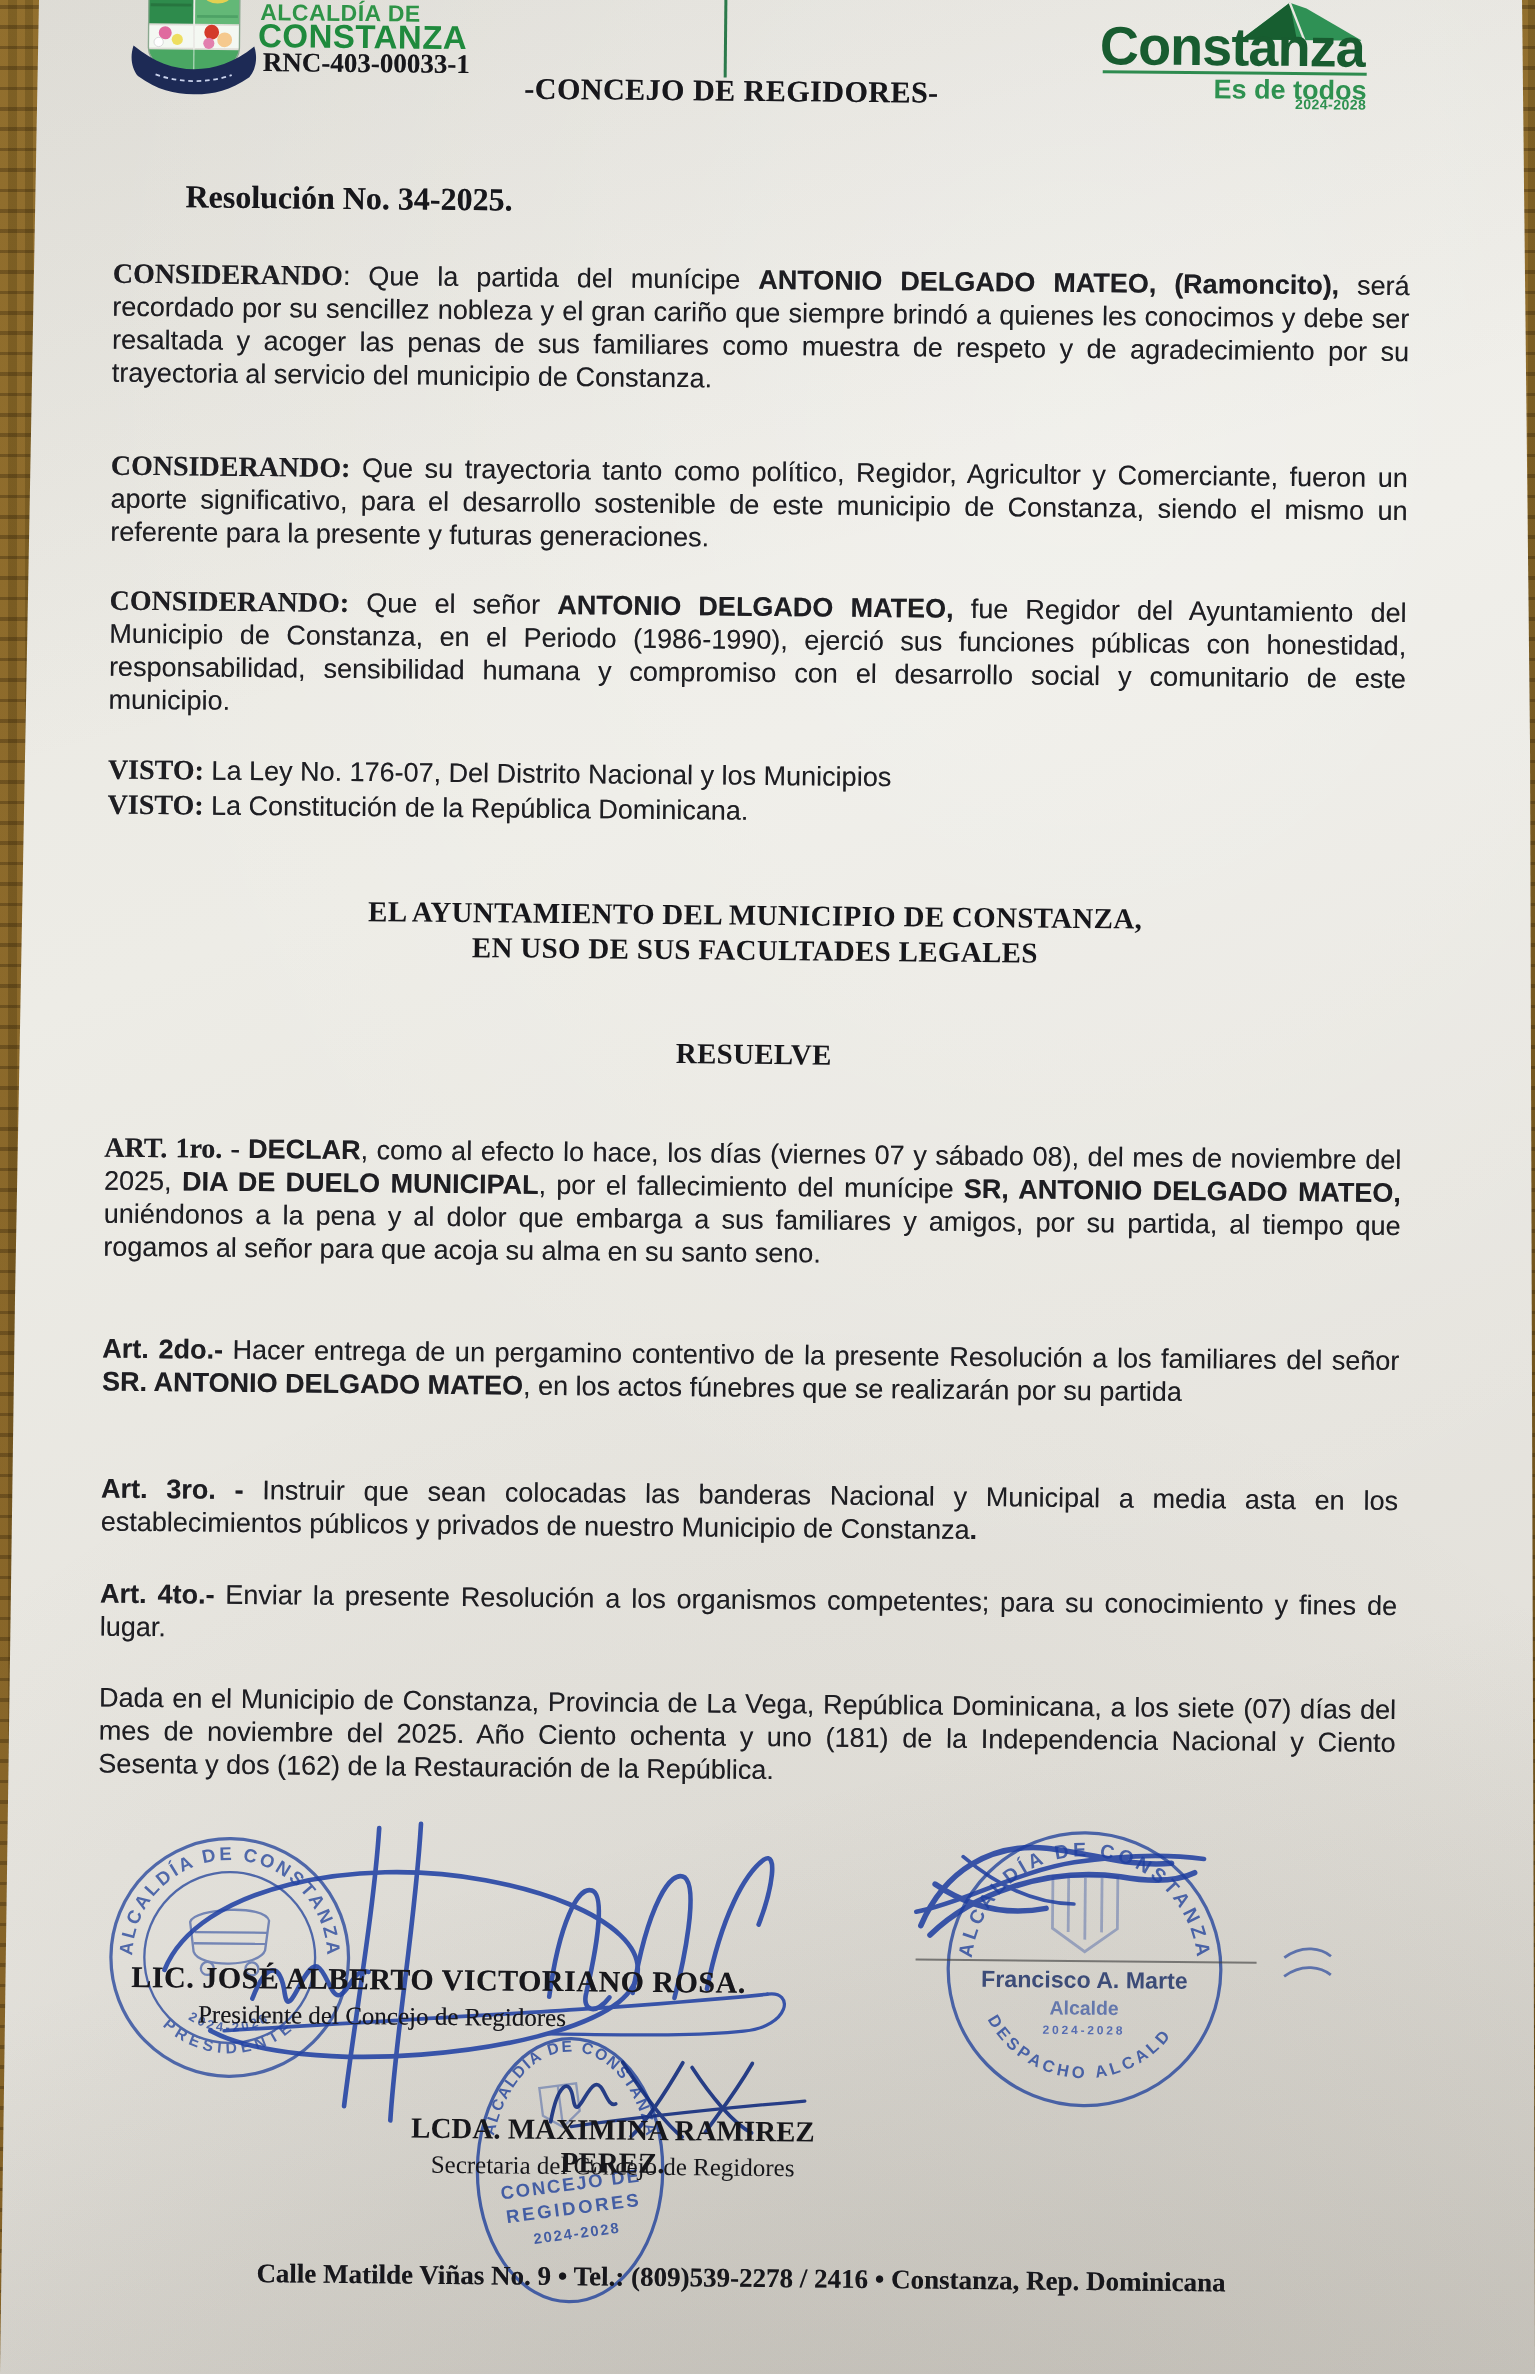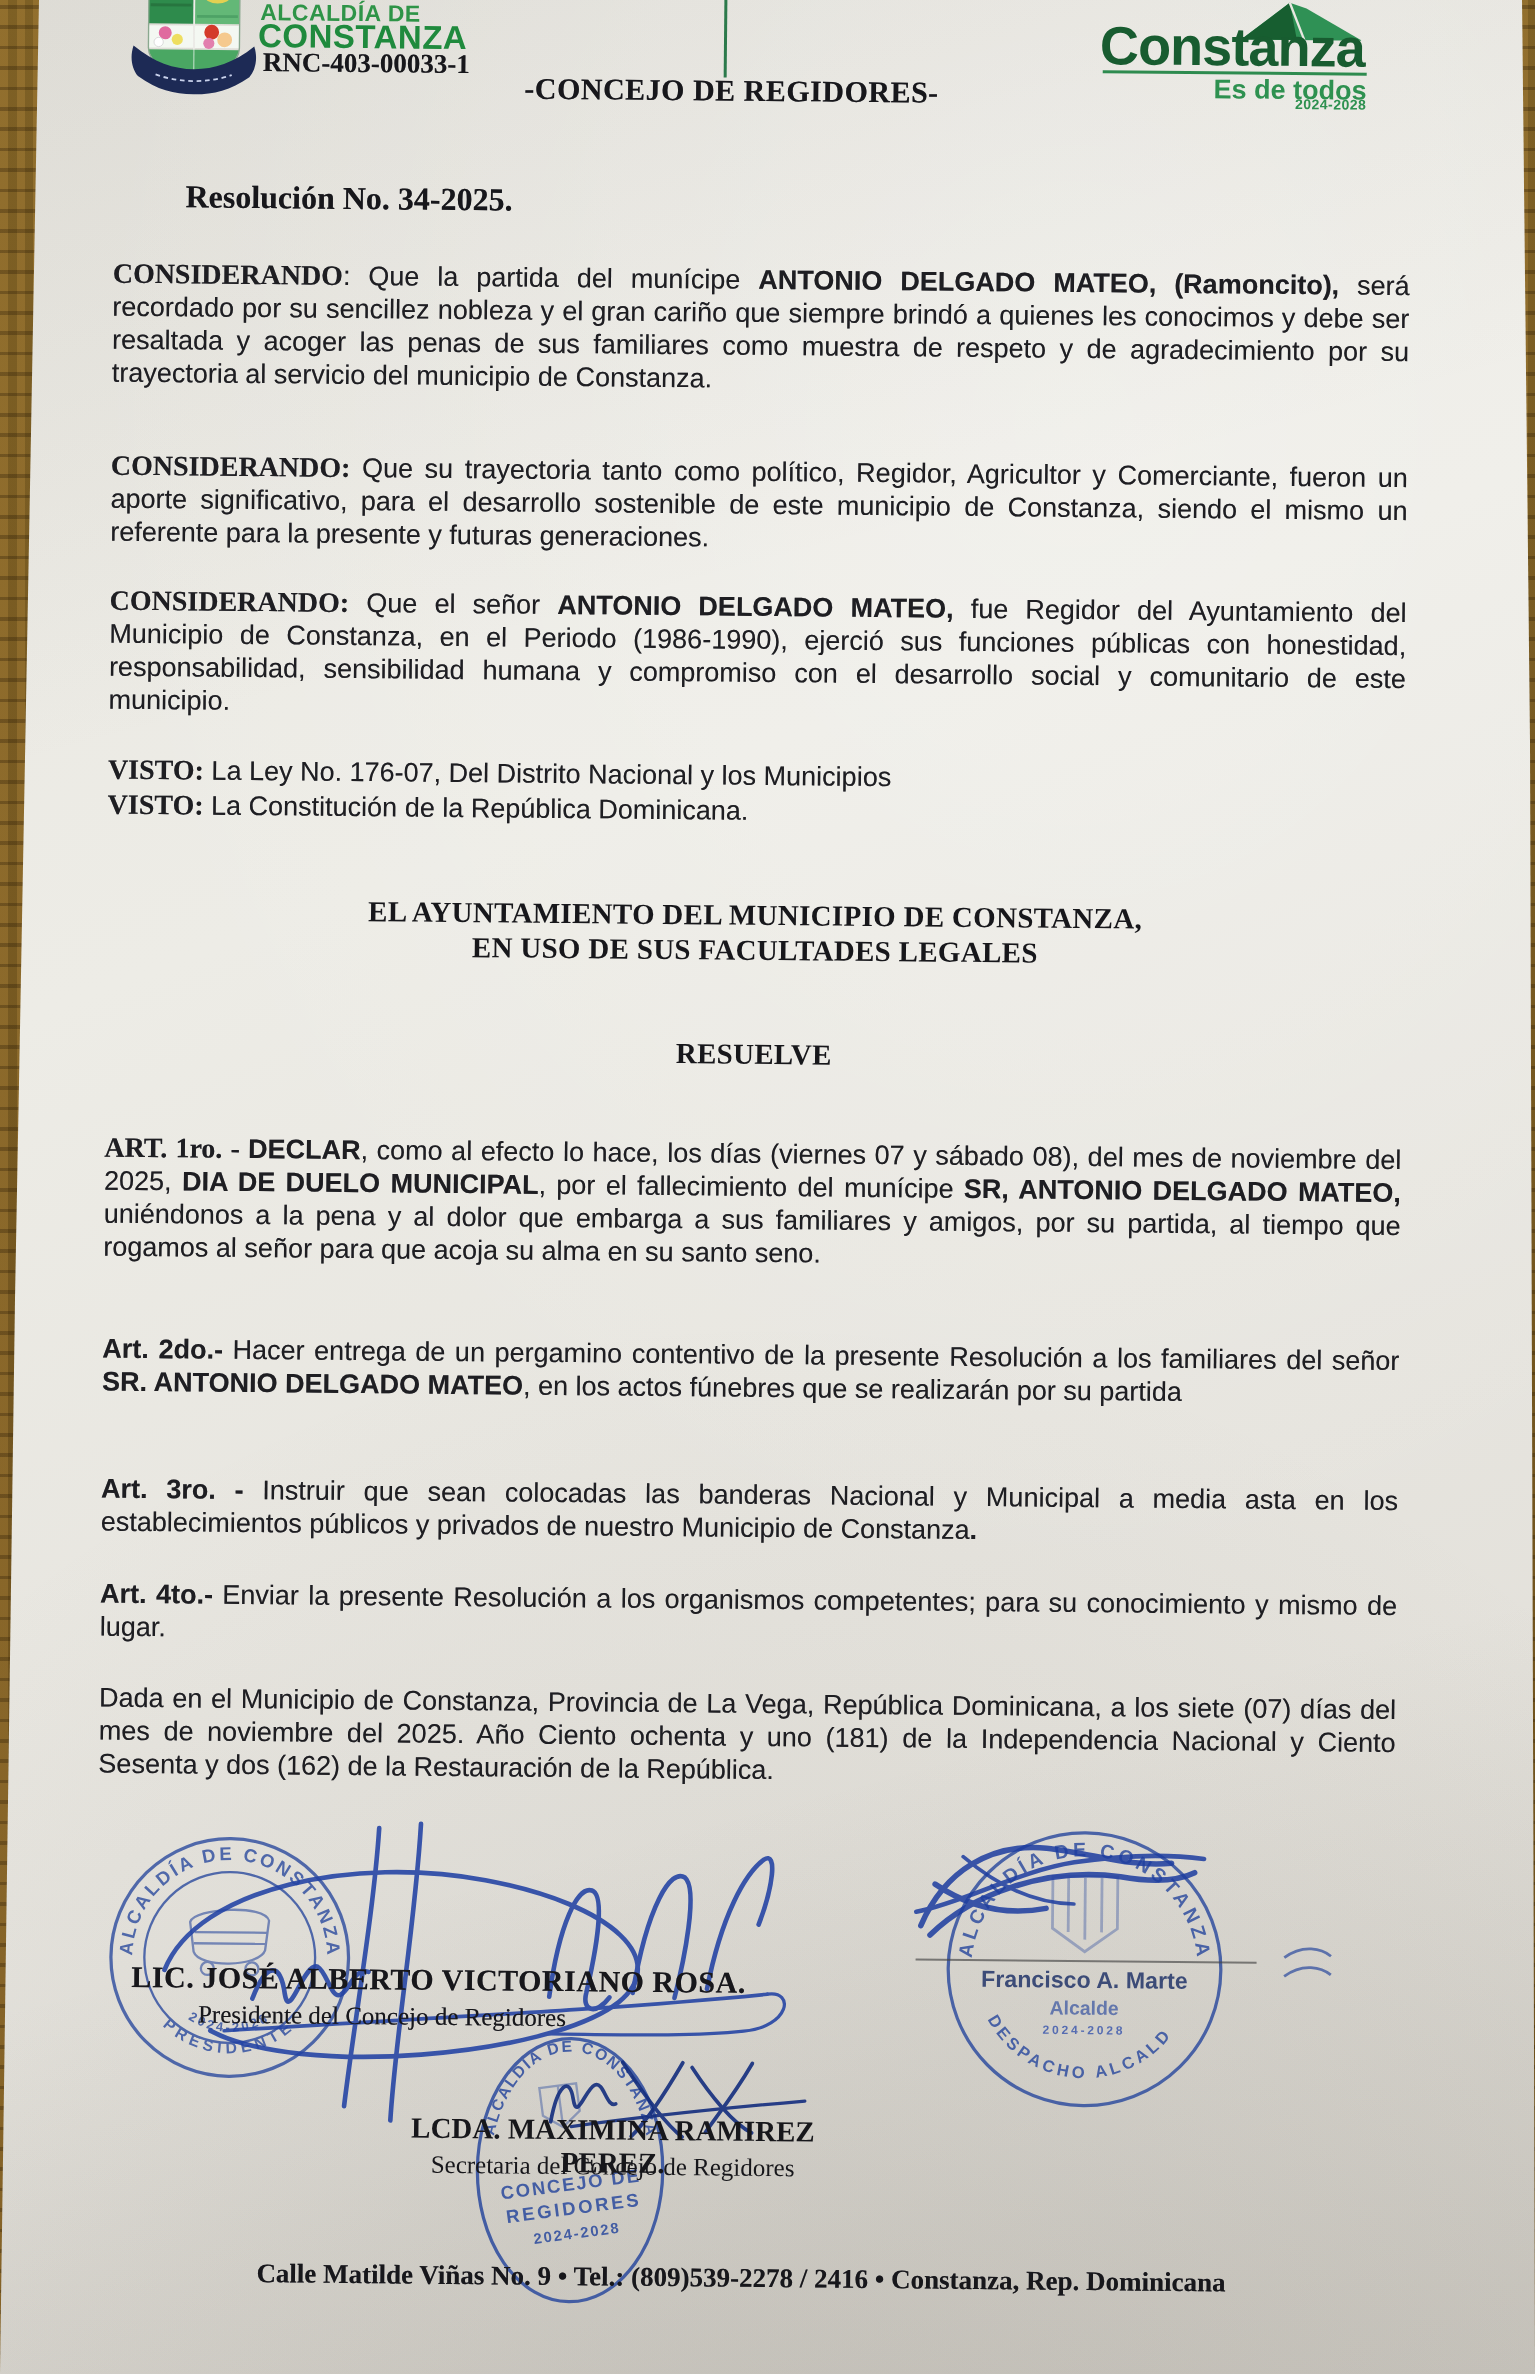--- a/index.html
+++ b/index.html
@@ -109,21 +109,21 @@
 
     <div class="abs center-head" style="top:898px;">
       <div>EL AYUNTAMIENTO DEL MUNICIPIO DE CONSTANZA,</div>
       <div>EN USO DE SUS FACULTADES LEGALES</div>
     </div>
     <div class="abs center-head" style="top:1037px;">RESUELVE</div>
 
     <div class="abs para ink" style="top:1137px;"><span class="bs">ART. 1ro. - </span><span class="b">DECLAR</span><span class="r">, como al efecto lo hace, los días (viernes 07 y sábado 08), del mes de noviembre del 2025, </span><span class="b">DIA DE DUELO MUNICIPAL</span><span class="r">, por el fallecimiento del munícipe </span><span class="b">SR, ANTONIO DELGADO MATEO,</span><span class="r"> uniéndonos a la pena y al dolor que embarga a sus familiares y amigos, por su partida, al tiempo que rogamos al señor para que acoja su alma en su santo seno.</span></div>
     <div class="abs para ink" style="top:1339px;"><span class="b">Art. 2do.- </span><span class="r">Hacer entrega de un pergamino contentivo de la presente Resolución a los familiares del señor </span><span class="b">SR. ANTONIO DELGADO MATEO</span><span class="r">, en los actos fúnebres que se realizarán por su partida</span></div>
     <div class="abs para ink" style="top:1479px;"><span class="b">Art. 3ro. - </span><span class="r">Instruir que sean colocadas las banderas Nacional y Municipal a media asta en los establecimientos públicos y privados de nuestro Municipio de Constanza</span><span class="b">.</span></div>
-    <div class="abs para ink" style="top:1584px;"><span class="b">Art. 4to.- </span><span class="r">Enviar la presente Resolución a los organismos competentes; para su conocimiento y mismo de lugar.</span></div>
+    <div class="abs para ink" style="top:1584px;"><span class="b">Art. 4to.- </span><span class="r">Enviar la presente Resolución a los organismos competentes; para su conocimiento y fines de lugar.</span></div>
     <div class="abs para ink" style="top:1688px;"><span class="r">Dada en el Municipio de Constanza, Provincia de La Vega, República Dominicana, a los siete (07) días del mes de noviembre del 2025. Año Ciento ochenta y uno (181) de la Independencia Nacional y Ciento Sesenta y dos (162) de la Restauración de la República.</span></div>
 
     <svg class="abs" style="left:109px;top:1816px;" width="260" height="297" viewBox="0 0 280 320">
       <g opacity=".8">
         <circle cx="138" cy="158" r="128" fill="none" stroke="#2b4a9e" stroke-width="3.5"></circle>
         <circle cx="138" cy="158" r="92" fill="none" stroke="#2b4a9e" stroke-width="2.5"></circle>
         <defs>
           <path id="prTop" d="M33,158 A105,105 0 0 1 243,158"></path>
           <path id="prBot" d="M49,210 A103,103 0 0 0 227,210"></path>
           <path id="prBot2" d="M90,222 A80,80 0 0 0 186,222"></path>

